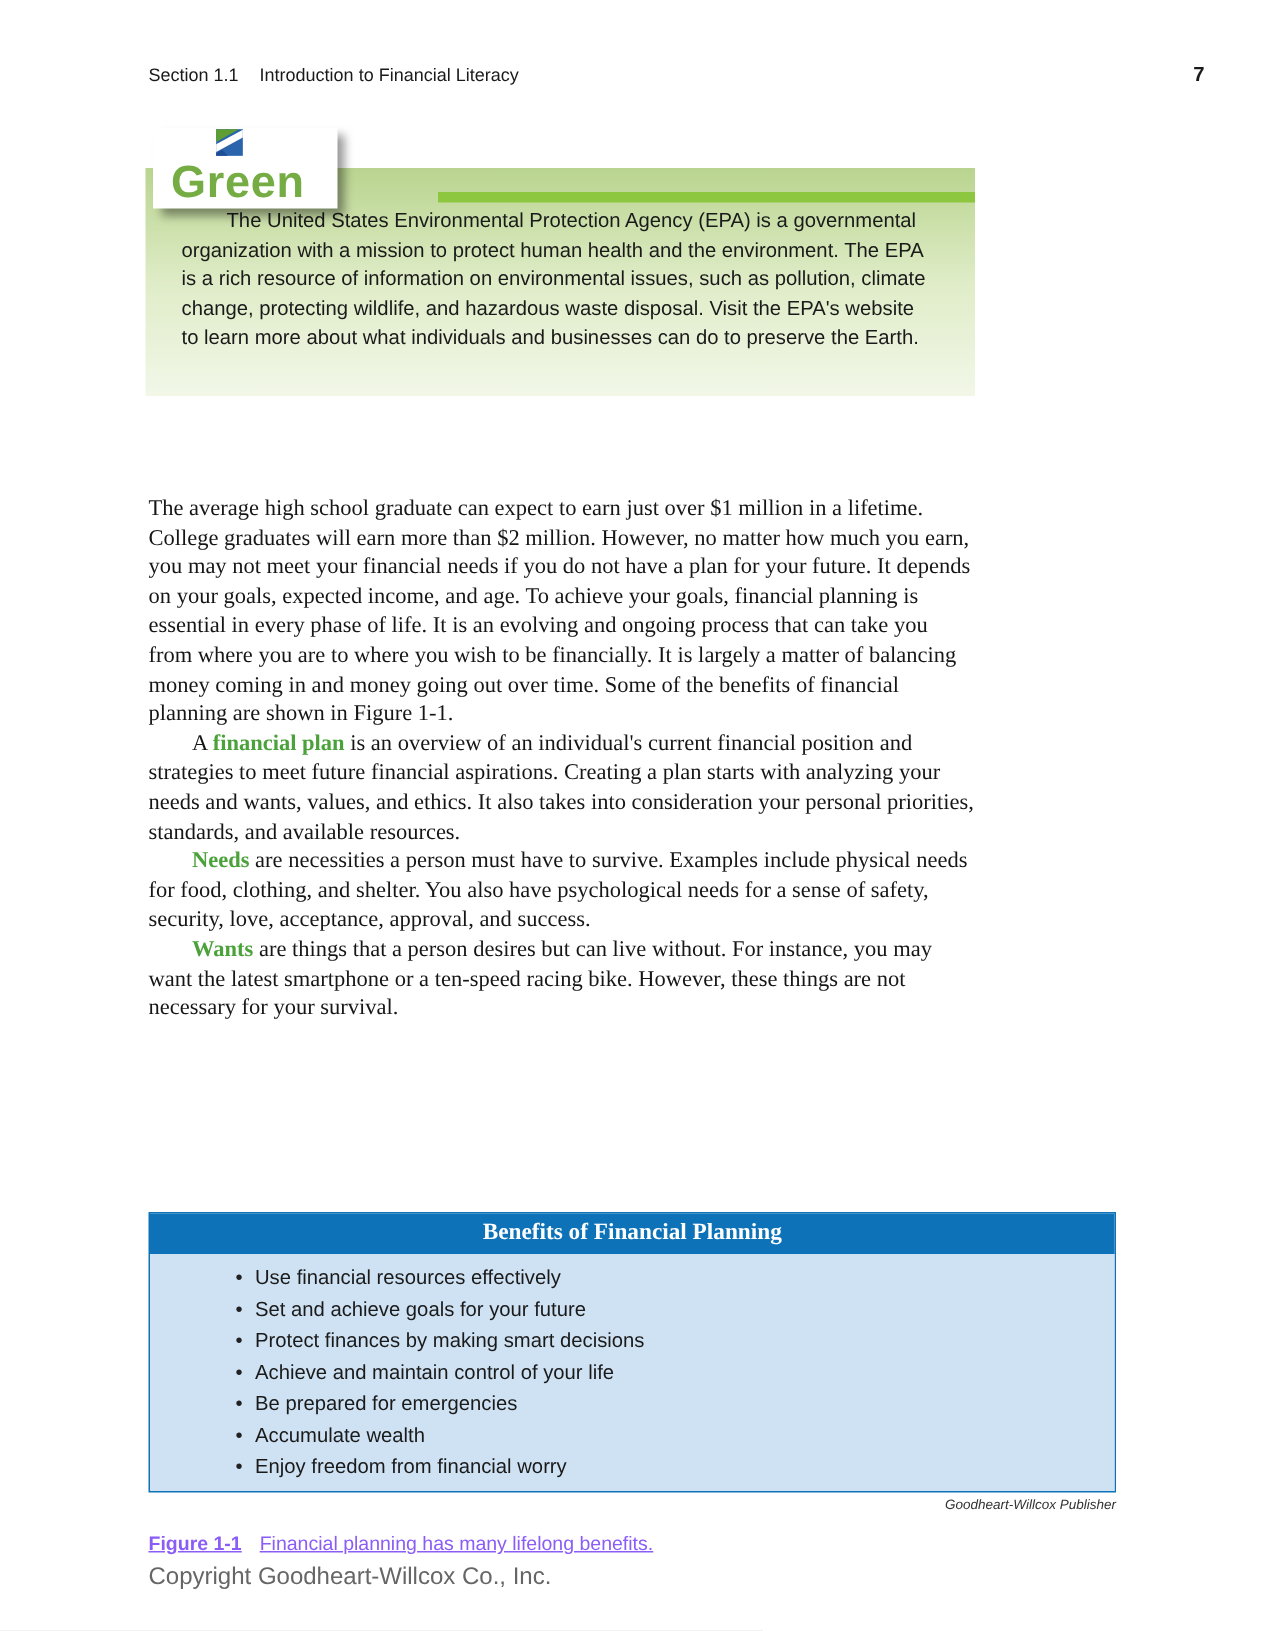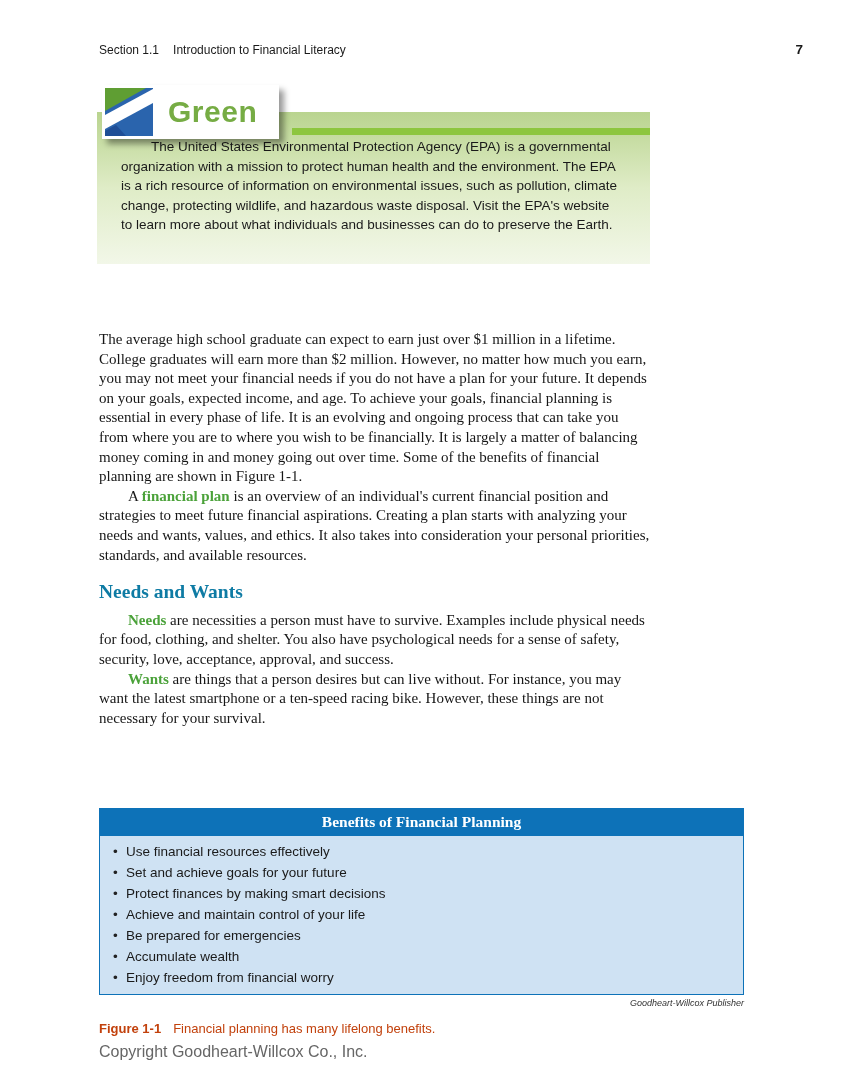--- a/index.html
+++ b/index.html
@@ -46,20 +46,21 @@
     text-indent:30px;
   }
   .feature-tab{
     position:absolute;top:0;left:5px;
     height:54px;
     background:#ffffff;
     display:flex;align-items:center;
     padding:0 22px 0 0;
     box-shadow:5px 5px 6px rgba(0,0,0,0.40);
     z-index:2;
+    flex-direction:column;
   }
   .series-logo{width:54px;height:54px;display:block;}
   .series-name{
     font-size:30px;font-weight:bold;letter-spacing:0.5px;
     color:var(--series-green,#76ac44);
     margin-left:12px;
   }
   .feature-title{
     position:absolute;left:195px;top:16px;
     font-size:17.5px;font-weight:bold;
@@ -97,39 +98,39 @@
     color:#ffffff;
     font-family:"Liberation Serif",serif;
     font-size:15.5px;font-weight:bold;
     text-align:center;
     padding:4px 0 5px 0;
   }
   .table-body{
     background:var(--table-body-bg,#cfe2f3);
     padding:5px 0 6px 0;
   }
-  .table-body ul{list-style:none;}
+  .table-body ul{list-style:none;padding-left:44px;}
   .table-body li{
     position:relative;
     padding:0 12px 0 26px;
     font-size:13.5px;line-height:21px;
   }
   .table-body li::before{
     content:"\2022";
     position:absolute;left:13px;
     color:#222;
   }
   .figure-credit{
     text-align:right;
     font-size:9px;font-style:italic;color:#333;
     margin-top:3px;
   }
   .figure-caption{
     margin-top:13px;
-    font-size:13px;color:#c2410c;
+    font-size:13px;color:#8b5cf6;text-decoration:underline;
   }
   .figure-caption .cap-label{font-weight:bold;margin-right:12px;}
 
   
   .page-footer{
     position:absolute;top:1043px;left:99px;
     font-size:16px;color:#666;
   }
 </style>
 </head>
@@ -156,21 +157,20 @@
       </svg>
       <span class="series-name">Green</span>
     </div>
     <div class="feature-body">The United States Environmental Protection Agency (EPA) is a governmental organization with a mission to protect human health and the environment. The EPA is a rich resource of information on environmental issues, such as pollution, climate change, protecting wildlife, and hazardous waste disposal. Visit the EPA's website to learn more about what individuals and businesses can do to preserve the Earth.</div>
   </div>
 
   <div class="article">
     <p>The average high school graduate can expect to earn just over $1 million in a lifetime. College graduates will earn more than $2 million. However, no matter how much you earn, you may not meet your financial needs if you do not have a plan for your future. It depends on your goals, expected income, and age. To achieve your goals, financial planning is essential in every phase of life. It is an evolving and ongoing process that can take you from where you are to where you wish to be financially. It is largely a matter of balancing money coming in and money going out over time. Some of the benefits of financial planning are shown in Figure 1-1.</p>
     <p class="indent"><span>A </span><span class="term">financial plan</span><span> is an overview of an individual's current financial position and strategies to meet future financial aspirations. Creating a plan starts with analyzing your needs and wants, values, and ethics. It also takes into consideration your personal priorities, standards, and available resources.</span></p>
 
-    <h2 class="section-heading">Needs and Wants</h2>
 
     <p class="indent"><span class="term">Needs</span><span> are necessities a person must have to survive. Examples include physical needs for food, clothing, and shelter. You also have psychological needs for a sense of safety, security, love, acceptance, approval, and success.</span></p>
     <p class="indent"><span class="term">Wants</span><span> are things that a person desires but can live without. For instance, you may want the latest smartphone or a ten-speed racing bike. However, these things are not necessary for your survival.</span></p>
   </div>
 
   <div class="figure">
     <div class="figure-table">
       <div class="table-header">Benefits of Financial Planning</div>
       <div class="table-body">
         <ul>

